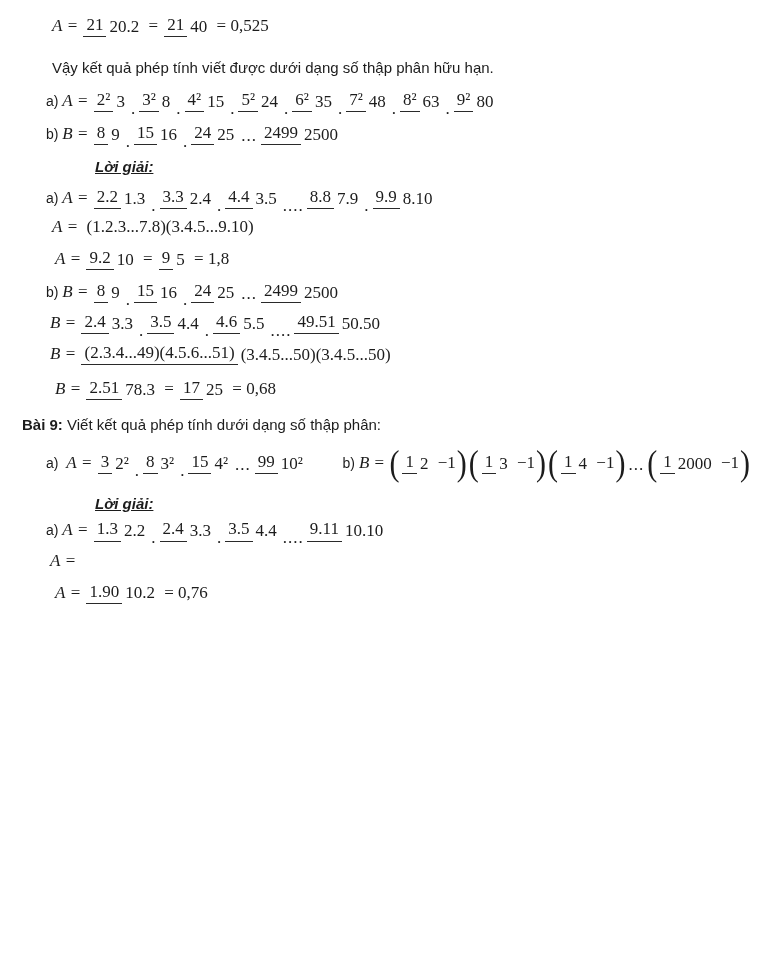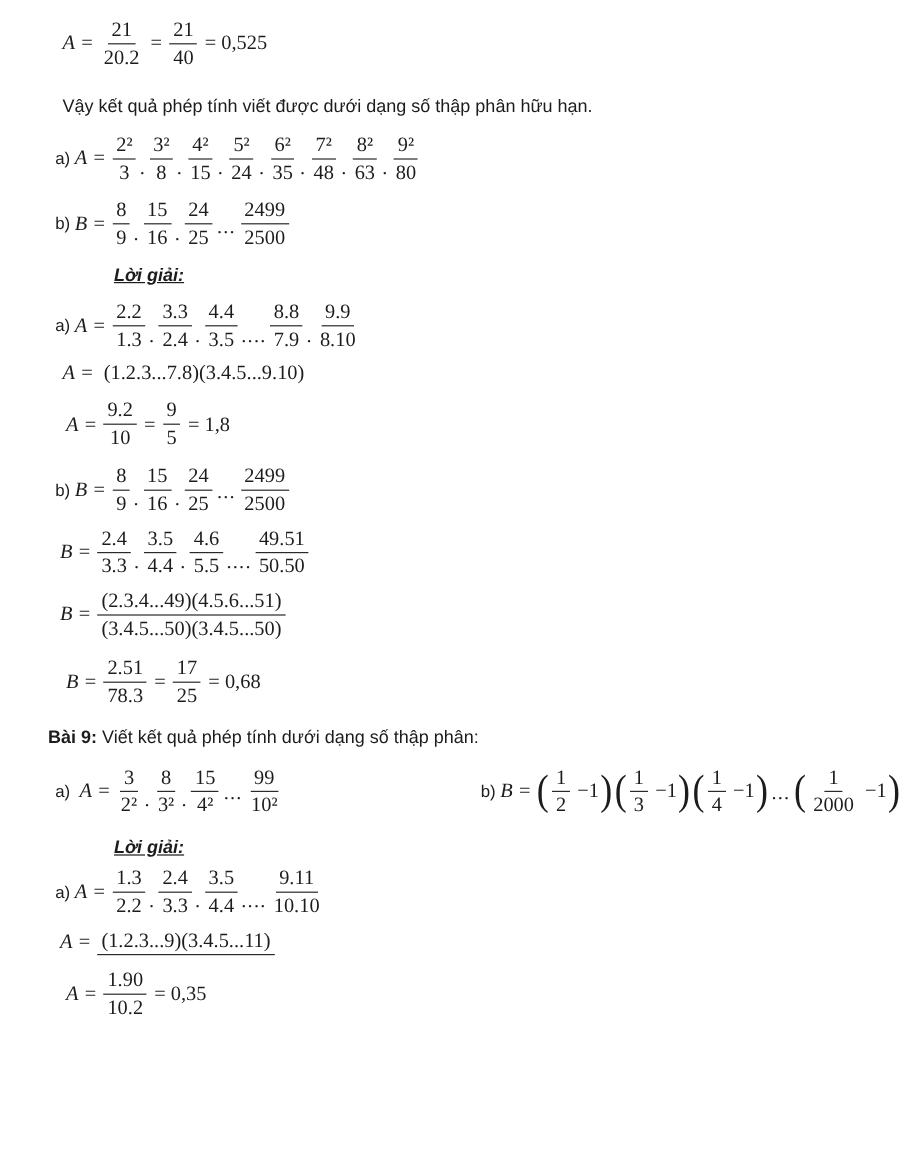--- a/index.html
+++ b/index.html
@@ -13,21 +13,21 @@
   .textline .t-b{font-weight:bold;}
   .subhead span{font-weight:bold;font-style:italic;text-decoration:underline;margin-left:48px;}
   .mathline{
     display:flex;align-items:center;
     font-family:"Liberation Serif",serif;font-size:17px;line-height:1.2;
   }
   .mathline .t-s{font-family:"Liberation Sans",sans-serif;font-size:14px;}
   .t-s,.t-m{white-space:pre;}
   .t-v{font-style:italic;font-family:"Liberation Serif",serif;padding-right:1px;}
   .frac{
-    display:inline-flex;flex-direction:column;align-items:center;
+    display:inline-flex;flex-direction:row;align-items:center;
     margin:0 2px;line-height:1.18;font-family:"Liberation Serif",serif;
   }
   .frac .num{display:block;padding:0 3px 1px;border-bottom:1.3px solid #2a2a2a;}
   .frac .den{display:block;padding:1px 3px 0;}
   .dlow{transform:translateY(8px);margin:0 1px;letter-spacing:1px;}
   .dmid{transform:translateY(2px);margin:0 2px;letter-spacing:1px;}
   .bp{font-size:30px;font-weight:400;transform:scaleY(1.18);margin:0 1px;line-height:1;}
   .twocol{display:flex;align-items:center;}
   .colpart{display:flex;align-items:center;}
   .twocol .right{margin-left:auto;margin-right:8px;}
@@ -233,21 +233,21 @@
           <span class="num">2.51</span>
           <span class="den">78.3</span>
         </span>
         <span class="t-m"> = </span>
         <span class="frac">
           <span class="num">17</span>
           <span class="den">25</span>
         </span>
         <span class="t-m"> = 0,68</span>
       </div>
-      <div class="line textline" style="margin-top: 14px; padding-left: 40px;"><span class="t-s t-b">Bài 9:</span><span class="t-s"> Viết kết quả phép tính dưới dạng số thập phân:</span></div>
+      <div class="line textline" style="margin-top: 14px; padding-left: 22px;"><span class="t-s t-b">Bài 9:</span><span class="t-s"> Viết kết quả phép tính dưới dạng số thập phân:</span></div>
       <div class="line mathline twocol" style="margin-top: 13px; padding-left: 46px;">
         <span class="colpart left">
           <span class="t-s">a)  </span>
           <span class="t-v">A</span>
           <span class="t-m"> = </span>
           <span class="frac">
             <span class="num">3</span>
             <span class="den">2²</span>
           </span>
           <span class="t-m dlow">.</span>
@@ -323,26 +323,25 @@
         <span class="t-m dlow">....</span>
         <span class="frac">
           <span class="num">9.11</span>
           <span class="den">10.10</span>
         </span>
       </div>
       <div class="line mathline" style="margin-top: 9px; padding-left: 50px;">
         <span class="t-v">A</span>
         <span class="t-m"> = </span>
         <span class="frac">
-          <span class="num">(1.2.3...9)(3.4.5...11)</span>
         </span>
       </div>
       <div class="line mathline" style="margin-top: 11px; padding-left: 55px;">
         <span class="t-v">A</span>
         <span class="t-m"> = </span>
         <span class="frac">
           <span class="num">1.90</span>
           <span class="den">10.2</span>
         </span>
-        <span class="t-m"> = 0,35</span>
+        <span class="t-m"> = 0,76</span>
       </div>
     </div>
 </main>
 
 </body></html>

